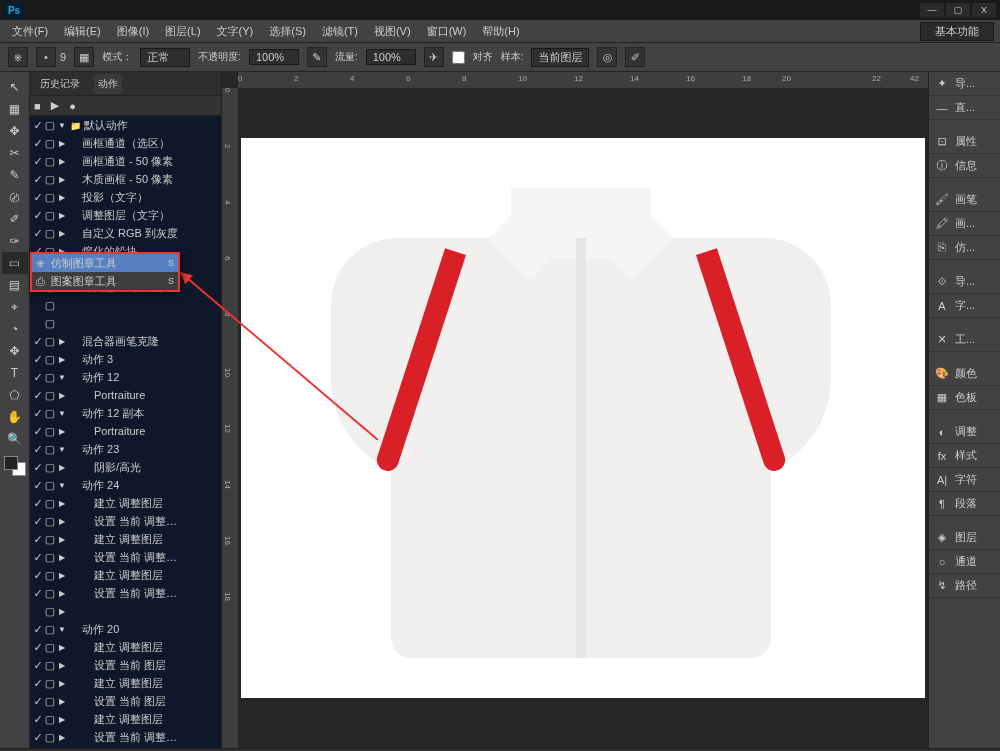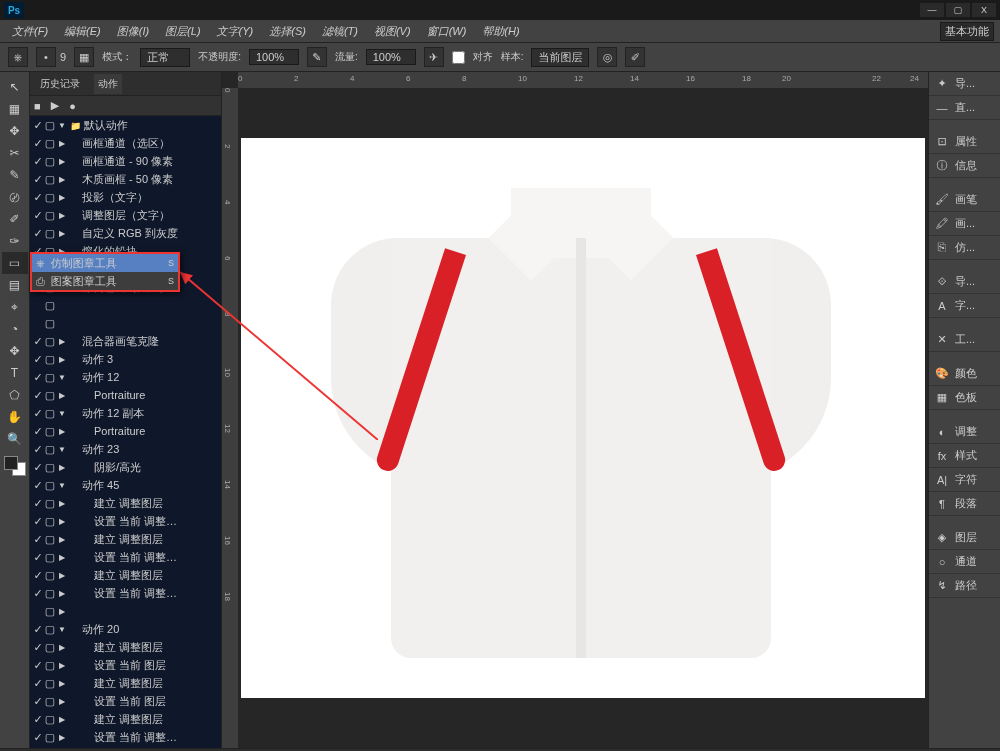--- a/index.html
+++ b/index.html
@@ -2,23 +2,23 @@
 <html><head>
 <meta charset="utf-8">
 <style>
 * { margin:0; padding:0; box-sizing:border-box; font-family:"Microsoft YaHei", Arial, sans-serif; font-size:11px; color:#ccc; }
 body { background:#323232; width:1000px; height:751px; overflow:hidden; position:relative; }
 .titlebar { height:20px; background:#1a1a1a; display:flex; align-items:center; padding:0 4px; }
 .ps-logo { width:20px; height:16px; background:#001d33; color:#29abe2; font-weight:bold; display:flex; align-items:center; justify-content:center; margin-right:10px; font-size:10px; }
 .window-controls { margin-left:auto; display:flex; gap:2px; }
 .win-btn { width:24px; height:14px; background:#2a2a2a; display:flex; align-items:center; justify-content:center; font-size:9px; }
 .menubar { height:22px; background:#424242; display:flex; align-items:center; padding:0 6px; gap:4px; }
-.menu-item { padding:2px 6px; cursor:pointer;font-style:italic; }
+.menu-item { padding:2px 6px; cursor:pointer; }
 .menu-spacer { flex:1; }
-.wkspace-sel { background:#2a2a2a; padding:1px 4px; border:1px solid #1a1a1a;margin-left:36px; }
+.wkspace-sel { background:#2a2a2a; padding:1px 14px; border:1px solid #1a1a1a;margin-left:36px; }
 .optionsbar { height:30px; background:#424242; display:flex; align-items:center; padding:0 8px; gap:8px; border-top:1px solid #222; border-bottom:1px solid #222; }
 .opt-icon { width:20px; height:20px; background:#333; border:1px solid #222; display:flex; align-items:center; justify-content:center; }
 .opt-group { display:flex; align-items:center; gap:4px; }
 .opt-sel { background:#2e2e2e; padding:1px 6px; border:1px solid #1a1a1a; min-width:50px; }
 .opt-label { font-size:10px; }
 .main-area { display:flex; height:676px; }
 .tools-col { width:30px; background:#424242; display:flex; flex-direction:column; align-items:center; padding-top:4px; gap:0; border-right:1px solid #222; }
 .tool-btn { width:26px; height:22px; display:flex; align-items:center; justify-content:center; font-size:12px; cursor:pointer; }
 .tool-btn.sel { background:#2a2a2a; }
 .tool-sw { width:22px; height:20px; margin-top:6px; position:relative; }
@@ -190,21 +190,21 @@
         <div class="action-row ind1">
           <span class="chk">✓</span>
           <span class="box">▢</span>
           <span class="exp">▶</span>
           <span class="name">画框通道（选区）</span>
         </div>
         <div class="action-row ind1">
           <span class="chk">✓</span>
           <span class="box">▢</span>
           <span class="exp">▶</span>
-          <span class="name">画框通道 - 90 像素</span>
+          <span class="name">画框通道 - 50 像素</span>
         </div>
         <div class="action-row ind1">
           <span class="chk">✓</span>
           <span class="box">▢</span>
           <span class="exp">▶</span>
           <span class="name">木质画框 - 50 像素</span>
         </div>
         <div class="action-row ind1">
           <span class="chk">✓</span>
           <span class="box">▢</span>
@@ -298,21 +298,21 @@
         <div class="action-row ind2">
           <span class="chk">✓</span>
           <span class="box">▢</span>
           <span class="exp">▶</span>
           <span class="name">阴影/高光</span>
         </div>
         <div class="action-row ind1">
           <span class="chk">✓</span>
           <span class="box">▢</span>
           <span class="exp">▼</span>
-          <span class="name">动作 45</span>
+          <span class="name">动作 24</span>
         </div>
         <div class="action-row ind2">
           <span class="chk">✓</span>
           <span class="box">▢</span>
           <span class="exp">▶</span>
           <span class="name">建立 调整图层</span>
         </div>
         <div class="action-row ind2">
           <span class="chk">✓</span>
           <span class="box">▢</span>
@@ -404,21 +404,21 @@
         <span class="ruler-tick" style="left: 112px;">4</span>
         <span class="ruler-tick" style="left: 168px;">6</span>
         <span class="ruler-tick" style="left: 224px;">8</span>
         <span class="ruler-tick" style="left: 280px;">10</span>
         <span class="ruler-tick" style="left: 336px;">12</span>
         <span class="ruler-tick" style="left: 392px;">14</span>
         <span class="ruler-tick" style="left: 448px;">16</span>
         <span class="ruler-tick" style="left: 504px;">18</span>
         <span class="ruler-tick" style="left: 544px;">20</span>
         <span class="ruler-tick" style="left: 616px; margin-left: 18px;">22</span>
-        <span class="ruler-tick" style="left: 672px;">24</span>
+        <span class="ruler-tick" style="left: 672px;">42</span>
       </div>
     <div class="canvas-zone">
       <div class="ruler-v" id="ruler-v">
           <span class="ruler-vtick" style="top: 0px;">0</span>
           <span class="ruler-vtick" style="top: 56px;">2</span>
           <span class="ruler-vtick" style="top: 112px;">4</span>
           <span class="ruler-vtick" style="top: 168px;">6</span>
           <span class="ruler-vtick" style="top: 224px;">8</span>
           <span class="ruler-vtick" style="top: 280px;">10</span>
           <span class="ruler-vtick" style="top: 336px;">12</span>

